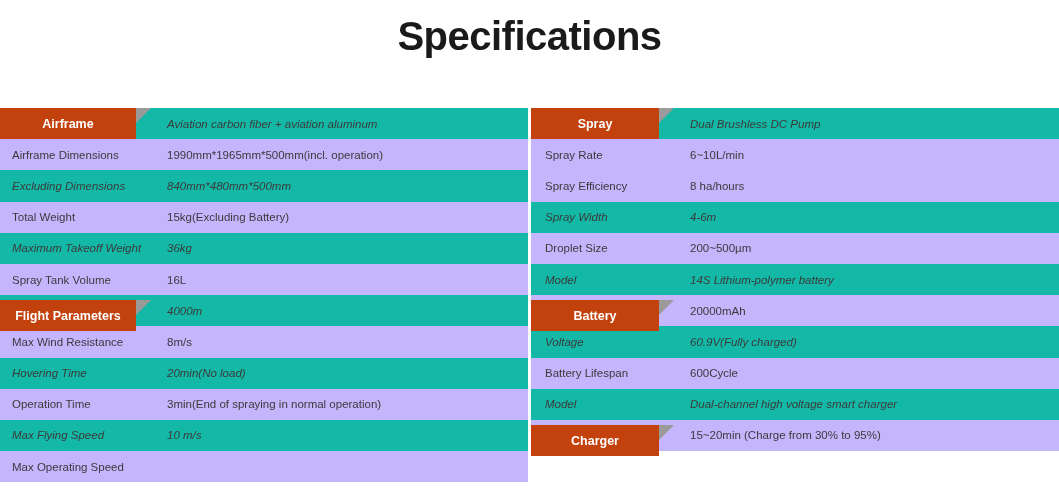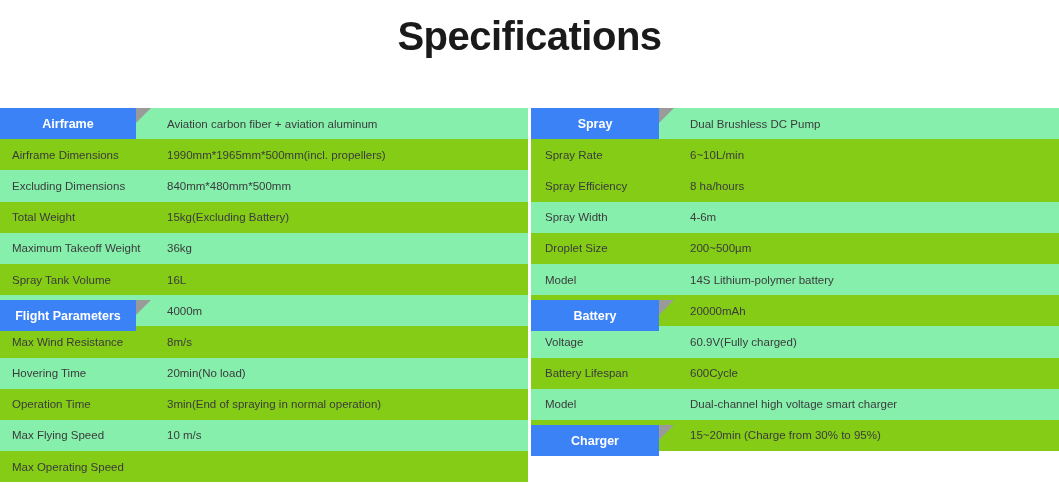--- a/index.html
+++ b/index.html
@@ -38,22 +38,22 @@
   .col-left { left: 0px; width: 528px; }
   .col-right { left: 531px; width: 528px; }
 
   .row {
     position: relative;
     height: 31.2px;
     display: flex;
     align-items: center;
     box-sizing: border-box;
   }
-  .row.alt { background: #86efac; }
-  .row.plain { background: #84cc16; }
+  .row.alt { background: #14b8a6; font-style: italic; }
+  .row.plain { background: #c4b5fd; }
 
   .cell-key {
     width: 163px;
     padding-left: 12px;
     box-sizing: border-box;
     font-size: 11.5px;
     color: #3b3b3b;
   }
   .cell-val {
     flex: 1;
@@ -77,21 +77,21 @@
   
   .banner {
     position: absolute;
     height: 31.2px;
     display: flex;
     align-items: center;
     justify-content: center;
     color: #ffffff;
     font-size: 12.5px;
     font-weight: bold;
-    background: #3b82f6;
+    background: #c2410c;
     box-sizing: border-box;
     z-index: 5;
   }
   .banner::after {
     content: "";
     position: absolute;
     right: -15px;
     top: 0;
     width: 0;
     height: 0;
@@ -112,21 +112,21 @@
 
   <div class="title">Specifications</div>
 
   <div class="col col-left">
     <div class="row alt">
       <div class="cell-key">Product Material</div>
       <div class="cell-val">Aviation carbon fiber + aviation aluminum</div>
     </div>
     <div class="row plain">
       <div class="cell-key">Airframe Dimensions</div>
-      <div class="cell-val">1990mm*1965mm*500mm(incl. propellers)</div>
+      <div class="cell-val">1990mm*1965mm*500mm(incl. operation)</div>
     </div>
     <div class="row alt">
       <div class="cell-key">Excluding Dimensions</div>
       <div class="cell-val">840mm*480mm*500mm</div>
     </div>
     <div class="row plain">
       <div class="cell-key">Total Weight</div>
       <div class="cell-val">15kg(Excluding Battery)</div>
     </div>
     <div class="row alt">

